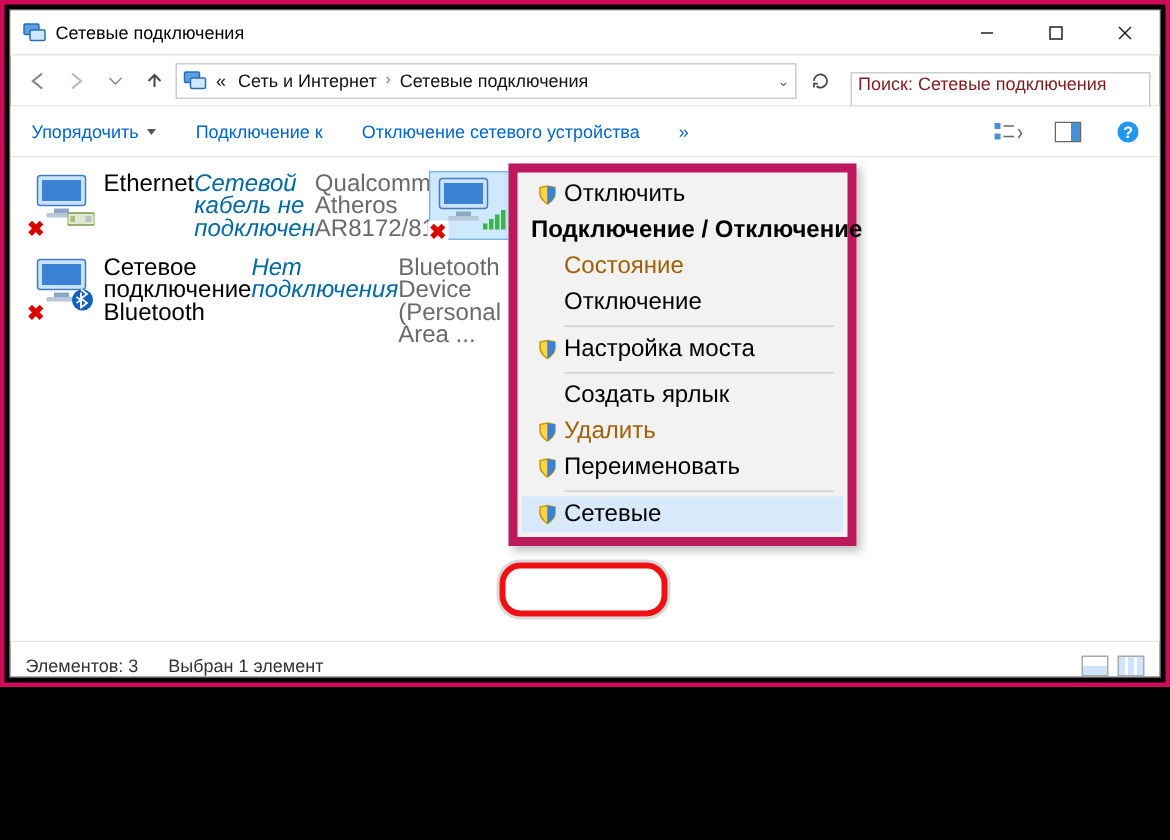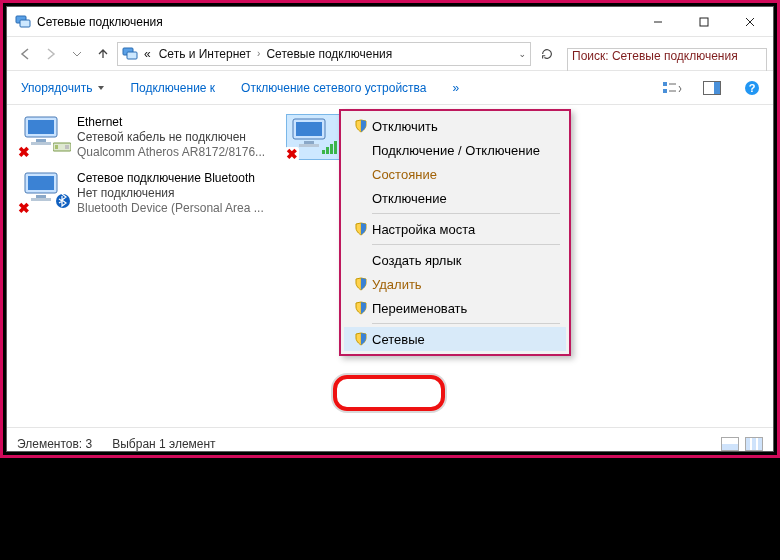--- a/index.html
+++ b/index.html
@@ -30,36 +30,36 @@
   .toolbar { height:34px; display:flex; align-items:center; padding:0 8px; font-size:12px; gap:14px; border-bottom:1px solid #e5e5e5; background:#fff; }
   .tbtn { padding:4px 6px; color:#0066cc; display:flex; align-items:center; gap:4px; }
   .tbtn.dd::after { content:""; width:0;height:0;border-left:3px solid transparent;border-right:3px solid transparent;border-top:4px solid #555; margin-left:2px; }
   .toolbar .spacer { flex:1; }
   .tool-icon { width:26px; height:24px; display:flex; align-items:center; justify-content:center; }
 
   
   .content { flex:1; position:relative; overflow:hidden; background:#fff; }
   .item { position:absolute; display:flex; gap:8px; width:250px; }
   .item .iconwrap { position:relative; width:48px; height:40px; }
-  .item .labels { display:flex; flex-direction:column; font-size:12px; line-height:15px; }
+  .item .labels { display:flex; flex-direction:row; font-size:16px; line-height:15px; }
   .item .name { color:#000; }
-  .item .line2 { color:#404040; }
+  .item .line2 { color:#0369a1;font-style:italic; }
   .item .line3 { color:#6a6a6a; }
   .item.sel { background:#cde8ff; outline:1px solid #7ab7e8; }
   .monitor-svg { width:40px; height:34px; }
   .overlay-br { position:absolute; right:-2px; bottom:-2px; }
   .overlay-bl { position:absolute; left:-4px; bottom:-4px; }
   .red-x { color:#d00; font-weight:bold; font-size:14px; line-height:1; background:#fff; border-radius:2px; padding:0 1px; }
 
   
-  .ctxmenu { position:absolute; background:#f2f2f2; border:2px solid #be185d; box-shadow:3px 3px 6px rgba(0,0,0,.25); font-size:13px; padding:3px 3px; }
+  .ctxmenu { position:absolute; background:#f2f2f2; border:6px solid #be185d; box-shadow:3px 3px 6px rgba(0,0,0,.25); font-size:16px; padding:3px 3px; }
   .ctxitem { display:flex; align-items:center; height:24px; padding:0 18px 0 6px; color:#000; white-space:nowrap; }
   .ctxitem .ci-icon { width:22px; display:flex; justify-content:center; }
   .ctxitem.disabled { color:#a16207; }
-  .ctxitem.bold { font-weight:400; }
+  .ctxitem.bold { font-weight:700; }
   .ctxsep { height:1px; background:#d0d0d0; margin:3px 6px 3px 28px; }
   .ctxitem.hover { background:#d8eaf9; }
 
   
   .callout { position:absolute; border:4px solid #e11; border-radius:14px; pointer-events:none; box-shadow:0 0 0 2px rgba(0,0,0,.15); }
 
   
   .statusbar { height:24px; border-top:1px solid #e5e5e5; display:flex; align-items:flex-end; padding:0 10px; font-size:12px; color:#333; gap:20px; }
   .statusbar .spacer { flex:1; }
   .view-icons { display:flex; gap:6px; }

